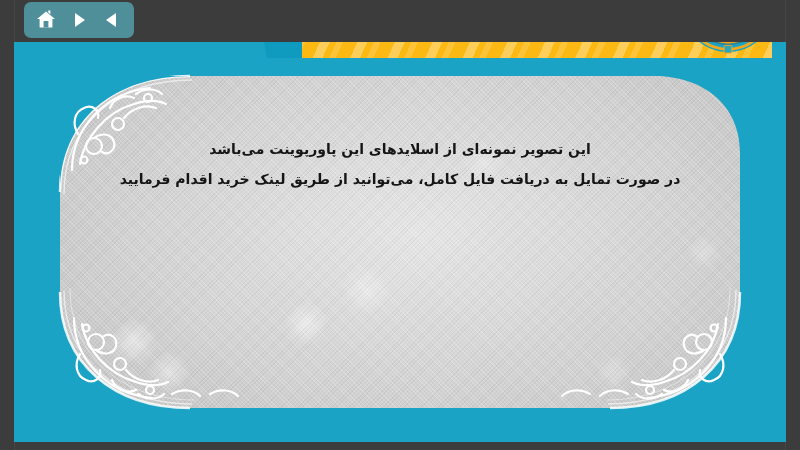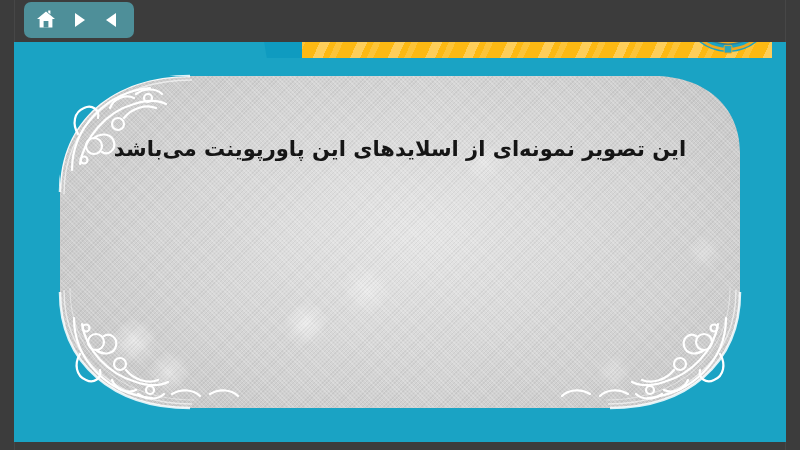--- a/index.html
+++ b/index.html
@@ -113,21 +113,21 @@
 
   
   #body-text{
     position:absolute;right:30px;top:92px;
     width:712px;
     direction:rtl;
     text-align:center;
   }
   .body-line{
     color:#151515;
-    font-size:21px;
+    font-size:14px;
     line-height:30px;
     font-weight:600;
     white-space:nowrap;
   }
 </style>
 </head>
 <body>
 
 <div id="viewer">
 
@@ -285,16 +285,17 @@
             <rect x="46" y="91" width="8" height="8" rx="1"></rect>
             <rect x="1" y="46" width="8" height="8" rx="1"></rect>
             <rect x="91" y="46" width="8" height="8" rx="1"></rect>
           </g>
         </svg>
       </div>
     </div>
 
     <div id="body-text">
       <div class="body-line">این تصویر نمونه‌ای از اسلایدهای این پاورپوینت می‌باشد</div>
+      <div class="body-line">در صورت تمایل به دریافت فایل کامل، می‌توانید از طریق لینک خرید اقدام فرمایید</div>
     </div>
 
   </div>
 </div>
 
 </body></html>

